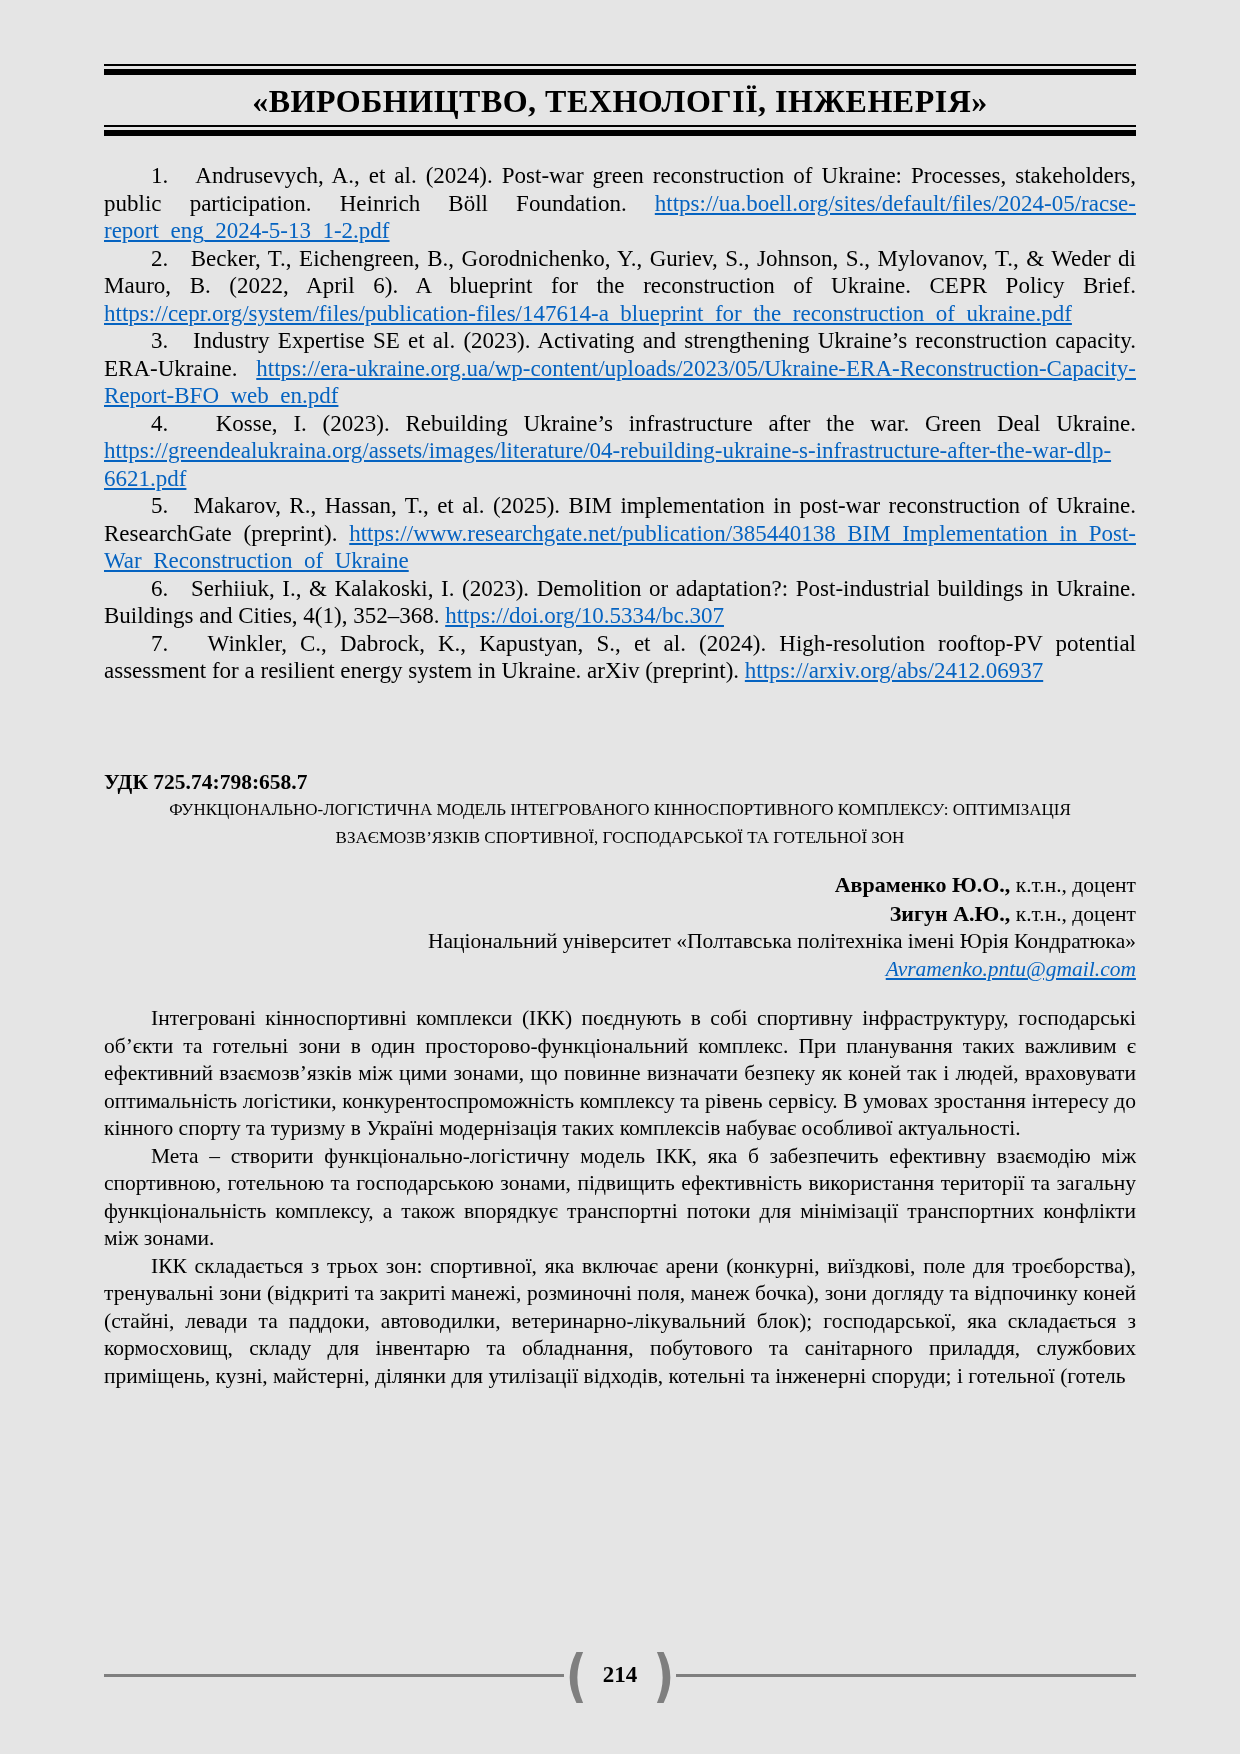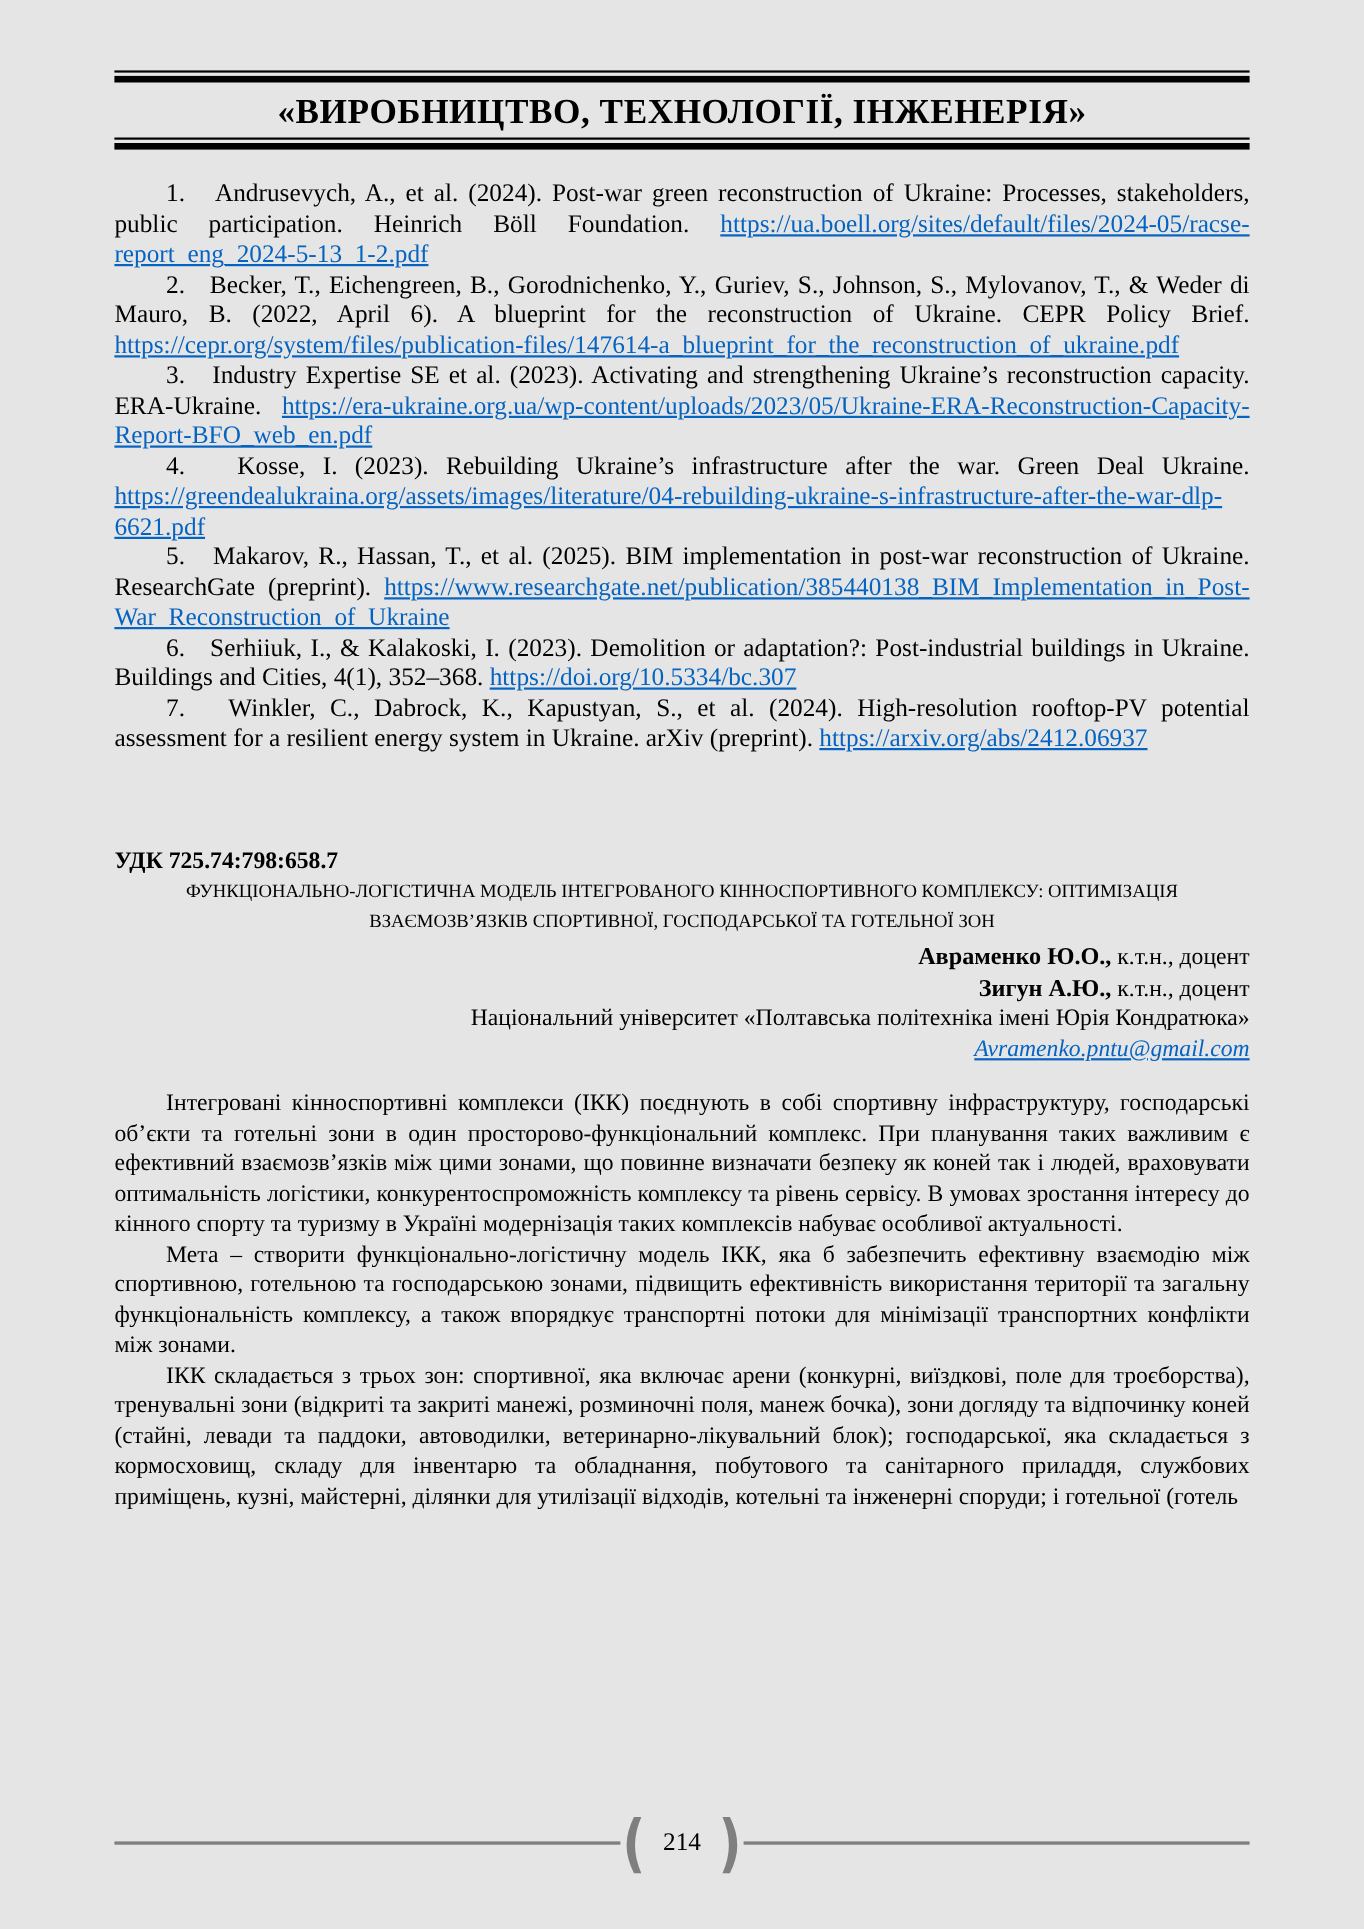--- a/index.html
+++ b/index.html
@@ -47,21 +47,21 @@
   .udk {
     font-weight: bold;
     font-size: 21.5px;
     line-height: 27.5px;
   }
   .article-title {
     text-align: center;
     font-size: 17px;
     line-height: 27.5px;
   }
-  .authors { text-align: right; margin-top: 4px; }
+  .authors { text-align: right; margin-top: 20px; }
   .author-line { font-size: 21.5px; line-height: 27.5px; }
   .author-line b { font-size: 22px; }
   .affiliation {
     text-align: right;
     font-size: 21.5px;
     line-height: 27.5px;
   }
   .email-line {
     text-align: right;
     font-style: italic;
@@ -96,20 +96,21 @@
     font-weight: bold;
     line-height: 1;
     transform: scaleY(1.25);
     padding: 0 2px;
     user-select: none;
   }
   .fnum {
     font-size: 23px;
     padding: 0 14px;
     color: #000;
+    font-weight: bold;
   }
 </style>
 </head>
 <body>
 
 <div class="page">
   <div class="page-inner">
 
     <div class="jheader">
       <div class="rule-thin"></div>

